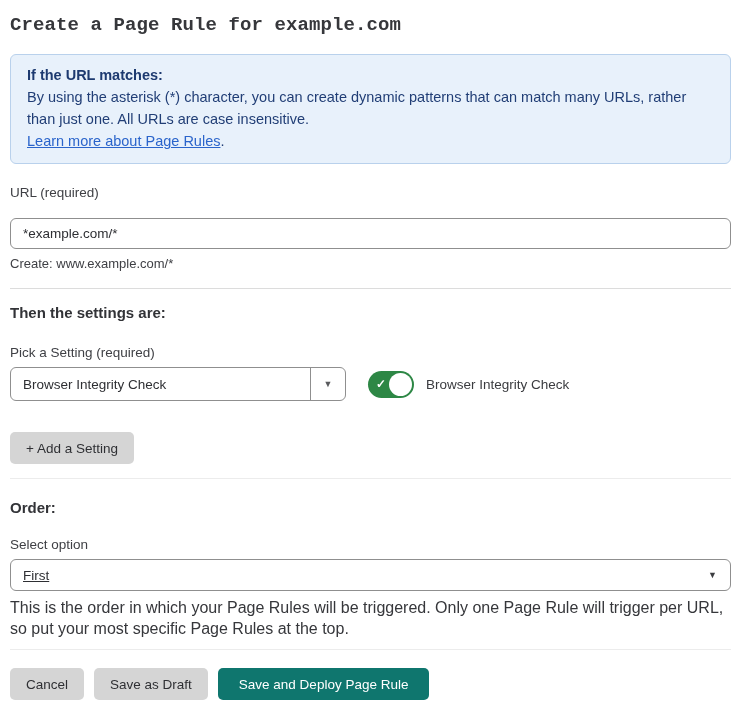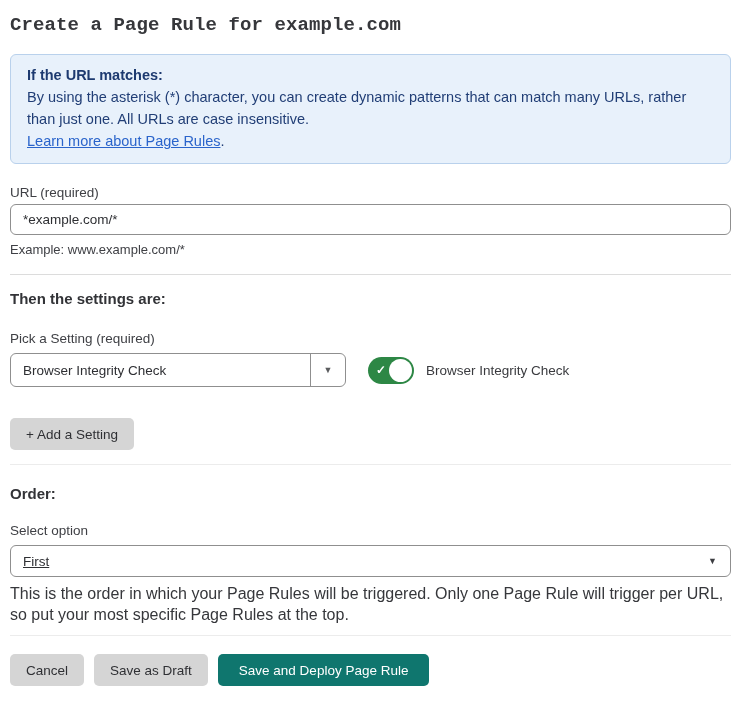--- a/index.html
+++ b/index.html
@@ -44,21 +44,21 @@
   
   .field-label {
     display: block;
     margin-top: 21px;
     font-size: 13.5px;
     color: #3f4045;
   }
   .url-input {
     display: block;
     width: 100%;
-    margin-top: 4px;
+    margin-top: 18px;
     height: 31px;
     border: 1px solid #8f8f8f;
     border-radius: 6px;
     padding: 0 12px;
     font-family: "Liberation Sans", sans-serif;
     font-size: 13.5px;
     color: #2e2f33;
     background: #fff;
     outline: none;
   }
@@ -221,21 +221,21 @@
   <h1 class="page-title">Create a Page Rule for example.com</h1>
 
   <div class="info-box">
     <div class="info-heading">If the URL matches:</div>
     <div class="info-body">By using the asterisk (*) character, you can create dynamic patterns that can match many URLs, rather than just one. All URLs are case insensitive.</div>
     <div class="info-link-line"><a class="info-link">Learn more about Page Rules</a><span class="info-link-suffix">.</span></div>
   </div>
 
   <label class="field-label">URL (required)</label>
   <input class="url-input" type="text" value="*example.com/*" style="">
-  <div class="hint">Example: www.example.com/*</div>
+  <div class="hint">Create: www.example.com/*</div>
 
   <hr class="divider">
 
   <h2 class="section-heading">Then the settings are:</h2>
 
   <label class="field-label pick-label">Pick a Setting (required)</label>
 
   <div class="setting-row">
     <div class="select-split">
       <span class="select-value">Browser Integrity Check</span>

